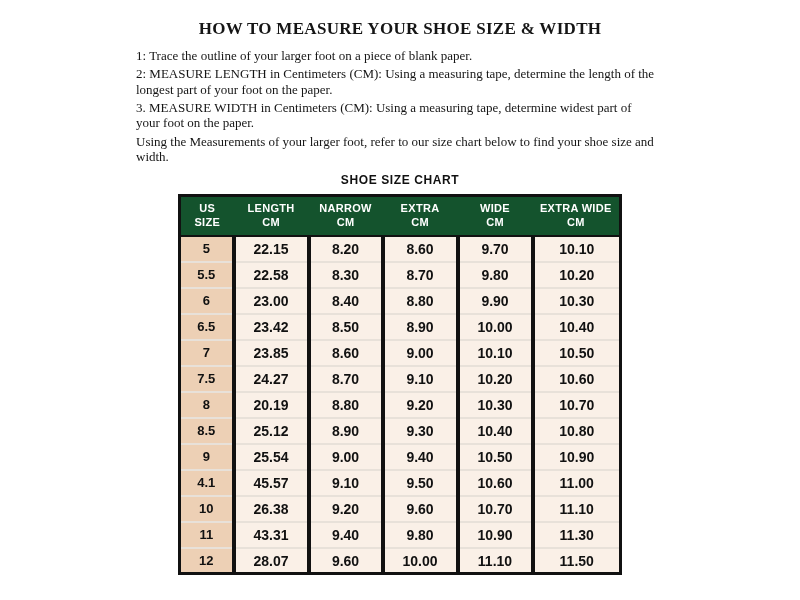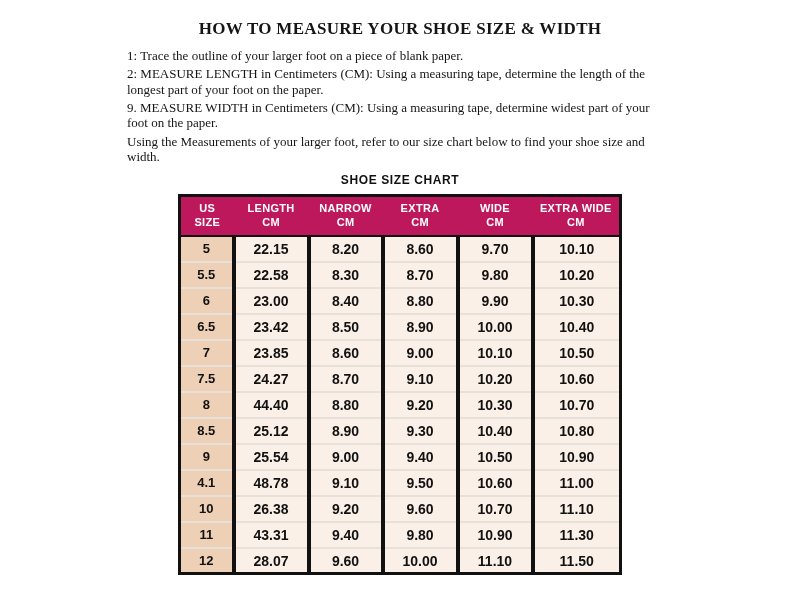--- a/index.html
+++ b/index.html
@@ -26,42 +26,42 @@
     color: #151515;
   }
   .instructions {
     width: 528px;
     margin: 9px 0 0 127px;
     font-family: "Liberation Serif", serif;
     font-size: 13px;
     line-height: 1.18;
     color: #151515;
   }
-  .instructions p { margin: 0 0 3px 0; }
+  .instructions p { margin: 0 0 3px 9px; }
   .chart-title {
     margin-top: 9px;
     font-family: "Liberation Sans", sans-serif;
     font-size: 12px;
     font-weight: 600;
     letter-spacing: 0.6px;
     text-align: center;
     color: #111111;
   }
   table.size-table {
     border-collapse: collapse;
     margin: 7px auto 0 auto;
     table-layout: fixed;
     width: 441px;
   }
   table.size-table, table.size-table tr, table.size-table td, table.size-table th {
     box-sizing: border-box;
   }
   table.size-table { border: 3px solid #111111; }
   .size-table th {
-    background: #be185d;
+    background: #14532d;
     color: #ffffff;
     font-size: 11px;
     font-weight: bold;
     letter-spacing: 0.3px;
     line-height: 1.25;
     padding: 5px 1px;
     text-align: center;
     border: 0;
   }
   .size-table td {
@@ -85,21 +85,21 @@
 </style>
 </head>
 <body>
 
 <div class="page">
   <h1 class="main-title">HOW TO MEASURE YOUR SHOE SIZE &amp; WIDTH</h1>
 
   <div class="instructions">
       <p>1: Trace the outline of your larger foot on a piece of blank paper.</p>
       <p>2: MEASURE LENGTH in Centimeters (CM): Using a measuring tape, determine the length of the longest part of your foot on the paper.</p>
-      <p>9. MEASURE WIDTH in Centimeters (CM): Using a measuring tape, determine widest part of your foot on the paper.</p>
+      <p>3. MEASURE WIDTH in Centimeters (CM): Using a measuring tape, determine widest part of your foot on the paper.</p>
       <p>Using the Measurements of your larger foot, refer to our size chart below to find your shoe size and width.</p>
     </div>
 
   <div class="chart-title">SHOE SIZE CHART</div>
 
   <table class="size-table">
     <colgroup>
       <col style="width:54px">
       <col style="width:75px">
       <col style="width:74px">
@@ -179,21 +179,21 @@
         <tr>
           <td>7.5</td>
           <td>24.27</td>
           <td>8.70</td>
           <td>9.10</td>
           <td>10.20</td>
           <td>10.60</td>
         </tr>
         <tr>
           <td>8</td>
-          <td>44.40</td>
+          <td>20.19</td>
           <td>8.80</td>
           <td>9.20</td>
           <td>10.30</td>
           <td>10.70</td>
         </tr>
         <tr>
           <td>8.5</td>
           <td>25.12</td>
           <td>8.90</td>
           <td>9.30</td>
@@ -203,21 +203,21 @@
         <tr>
           <td>9</td>
           <td>25.54</td>
           <td>9.00</td>
           <td>9.40</td>
           <td>10.50</td>
           <td>10.90</td>
         </tr>
         <tr>
           <td>4.1</td>
-          <td>48.78</td>
+          <td>45.57</td>
           <td>9.10</td>
           <td>9.50</td>
           <td>10.60</td>
           <td>11.00</td>
         </tr>
         <tr>
           <td>10</td>
           <td>26.38</td>
           <td>9.20</td>
           <td>9.60</td>

